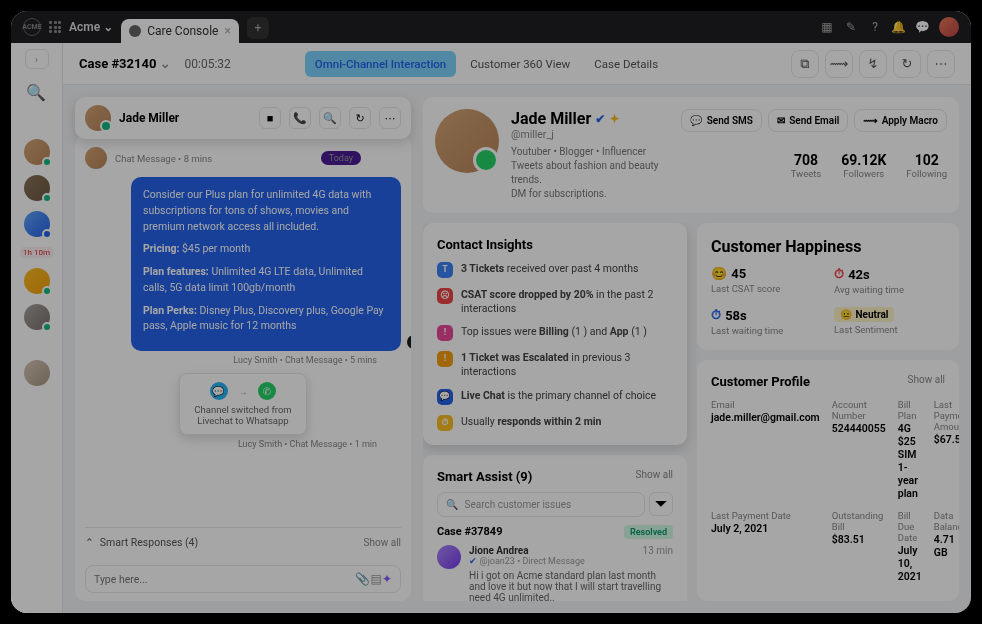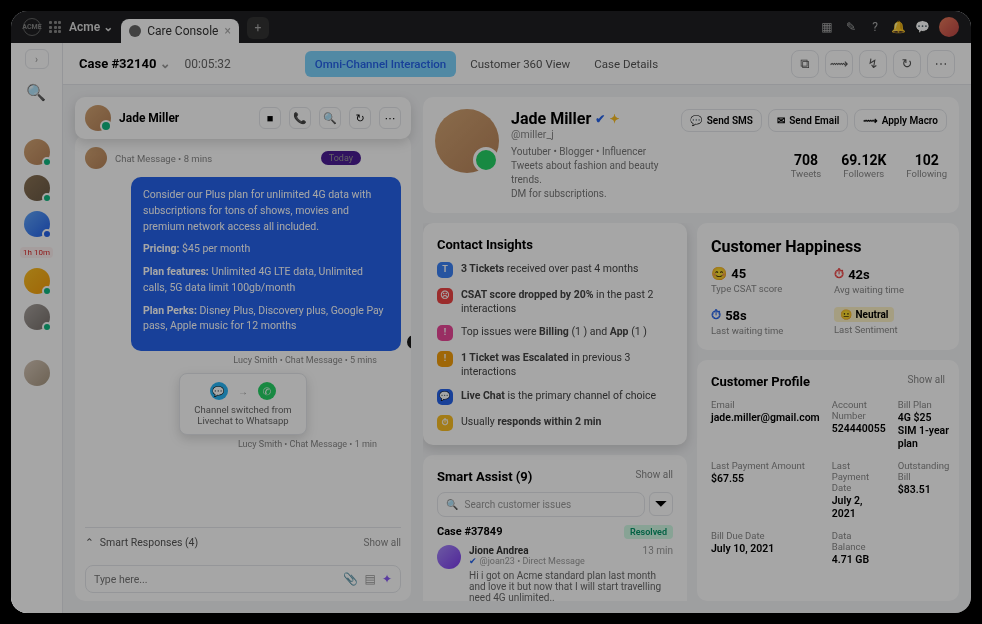--- a/index.html
+++ b/index.html
@@ -44,21 +44,21 @@
 .col-chat .msg{background:#2563eb;color:#fff;border-radius:10px;padding:10px 12px;font-size:10.5px;line-height:1.5;max-width:270px;align-self:flex-end;position:relative;}
 .col-chat .msg p{margin-bottom:7px;}
 .col-chat .msg p:last-child{margin-bottom:0;}
 .col-chat .msgava{width:18px;height:18px;border-radius:50%;background:#1a1a1a;position:absolute;right:-22px;bottom:0;border:2px solid #fff;}
 .col-chat .msgava::after{content:"";position:absolute;right:-2px;bottom:-2px;width:7px;height:7px;background:#10b981;border:1.5px solid #fff;border-radius:50%;}
 .col-chat .msgmeta{font-size:9px;color:#888;align-self:flex-end;margin-right:24px;margin-top:-4px;}
 .col-chat .switch{background:#fff;border:1px solid #e5e7eb;border-radius:8px;padding:8px 14px;align-self:center;text-align:center;font-size:9.5px;color:#666;position:relative;z-index:20;box-shadow:0 4px 12px rgba(0,0,0,0.15);}
 .col-chat .switch .icons{display:flex;align-items:center;justify-content:center;gap:6px;margin-bottom:4px;}
 .col-chat .switch .icons span{width:18px;height:18px;border-radius:50%;display:flex;align-items:center;justify-content:center;color:#fff;font-size:10px;}
 .col-chat .smartresp{border-top:1px solid #e5e7eb;padding:8px 0 4px;display:flex;align-items:center;font-size:10.5px;color:#555;}
-.col-chat .input{display:flex;align-items:center;border:1px solid #e5e7eb;border-radius:8px;padding:6px 8px;gap:6px;margin-top:4px;}
+.col-chat .input{display:flex;align-items:center;border:1px solid #e5e7eb;border-radius:8px;padding:6px 8px;margin-top:4px;}
 .col-chat .input input{border:none;outline:none;flex:1;font-size:10.5px;}
 .col-chat .input .ic{color:#999;font-size:12px;}
 .col-mid{width:264px;display:flex;flex-direction:column;gap:10px;}
 .col-right{flex:1;display:flex;flex-direction:column;gap:10px;overflow:hidden;}
 .card{background:#fff;border-radius:10px;padding:14px;}
 .contact-header{display:flex;gap:12px;background:#fff;border-radius:10px;padding:12px;}
 .contact-header .bigava{width:64px;height:64px;border-radius:50%;background:linear-gradient(135deg,#d4a574,#b8845a);position:relative;flex-shrink:0;}
 .contact-header .bigava::after{content:"";position:absolute;right:0;bottom:0;width:20px;height:20px;background:#25d366;border:3px solid #fff;border-radius:50%;}
 .contact-header .info{flex:1;}
 .contact-header .name{font-weight:700;font-size:16px;display:flex;align-items:center;gap:4px;}
@@ -81,21 +81,21 @@
 .smartassist .casehead{display:flex;align-items:center;font-size:11px;font-weight:700;margin-bottom:6px;}
 .smartassist .resolved{background:#d1fae5;color:#059669;font-size:9px;padding:2px 6px;border-radius:4px;font-weight:600;}
 .smartassist .caserow{display:flex;gap:8px;font-size:10px;}
 .smartassist .caseava{width:24px;height:24px;border-radius:50%;background:linear-gradient(135deg,#a78bfa,#7c3aed);}
 .smartassist .casebody{flex:1;color:#666;}
 .happiness h3{font-size:16px;font-weight:700;margin-bottom:10px;}
 .happiness .grid{display:grid;grid-template-columns:1fr 1fr;gap:12px;}
 .happiness .metric .val{font-size:13px;font-weight:700;display:flex;align-items:center;gap:4px;}
 .happiness .metric .lbl{font-size:9.5px;color:#888;margin-top:2px;}
 .profile h3{font-size:13px;font-weight:700;margin-bottom:10px;display:flex;}
-.profile .grid{display:grid;grid-template-columns:1fr 1fr 1fr;gap:10px 12px;}
+.profile .grid{display:grid;grid-template-columns:1fr 1fr 1fr 1fr;gap:10px 12px;}
 .profile .field .lbl{font-size:9.5px;color:#888;}
 .profile .field .val{font-size:10.5px;font-weight:600;margin-top:1px;}
 .showall{font-size:10px;color:#888;font-weight:400;margin-left:auto;}
 </style>
 </head>
 <body>
 
 <div class="wrap">
 <div class="topbar">
   <div class="logo">ACME</div>
@@ -333,21 +333,21 @@
         </div>
       </div>
     </div>
 
     <div class="col-right">
       <div class="card happiness">
         <h3>Customer Happiness</h3>
         <div class="grid" id="happiness-grid">
                 <div class="metric">
                   <div class="val"><span style="color:#f59e0b;">😊</span>45</div>
-                  <div class="lbl">Type CSAT score</div>
+                  <div class="lbl">Last CSAT score</div>
                 </div>
                 <div class="metric">
                   <div class="val"><span style="color:#ef4444;">⏱</span>42s</div>
                   <div class="lbl">Avg waiting time</div>
                 </div>
                 <div class="metric">
                   <div class="val"><span style="color:#2563eb;">⏱</span>58s</div>
                   <div class="lbl">Last waiting time</div>
                 </div>
                 <div class="metric">

